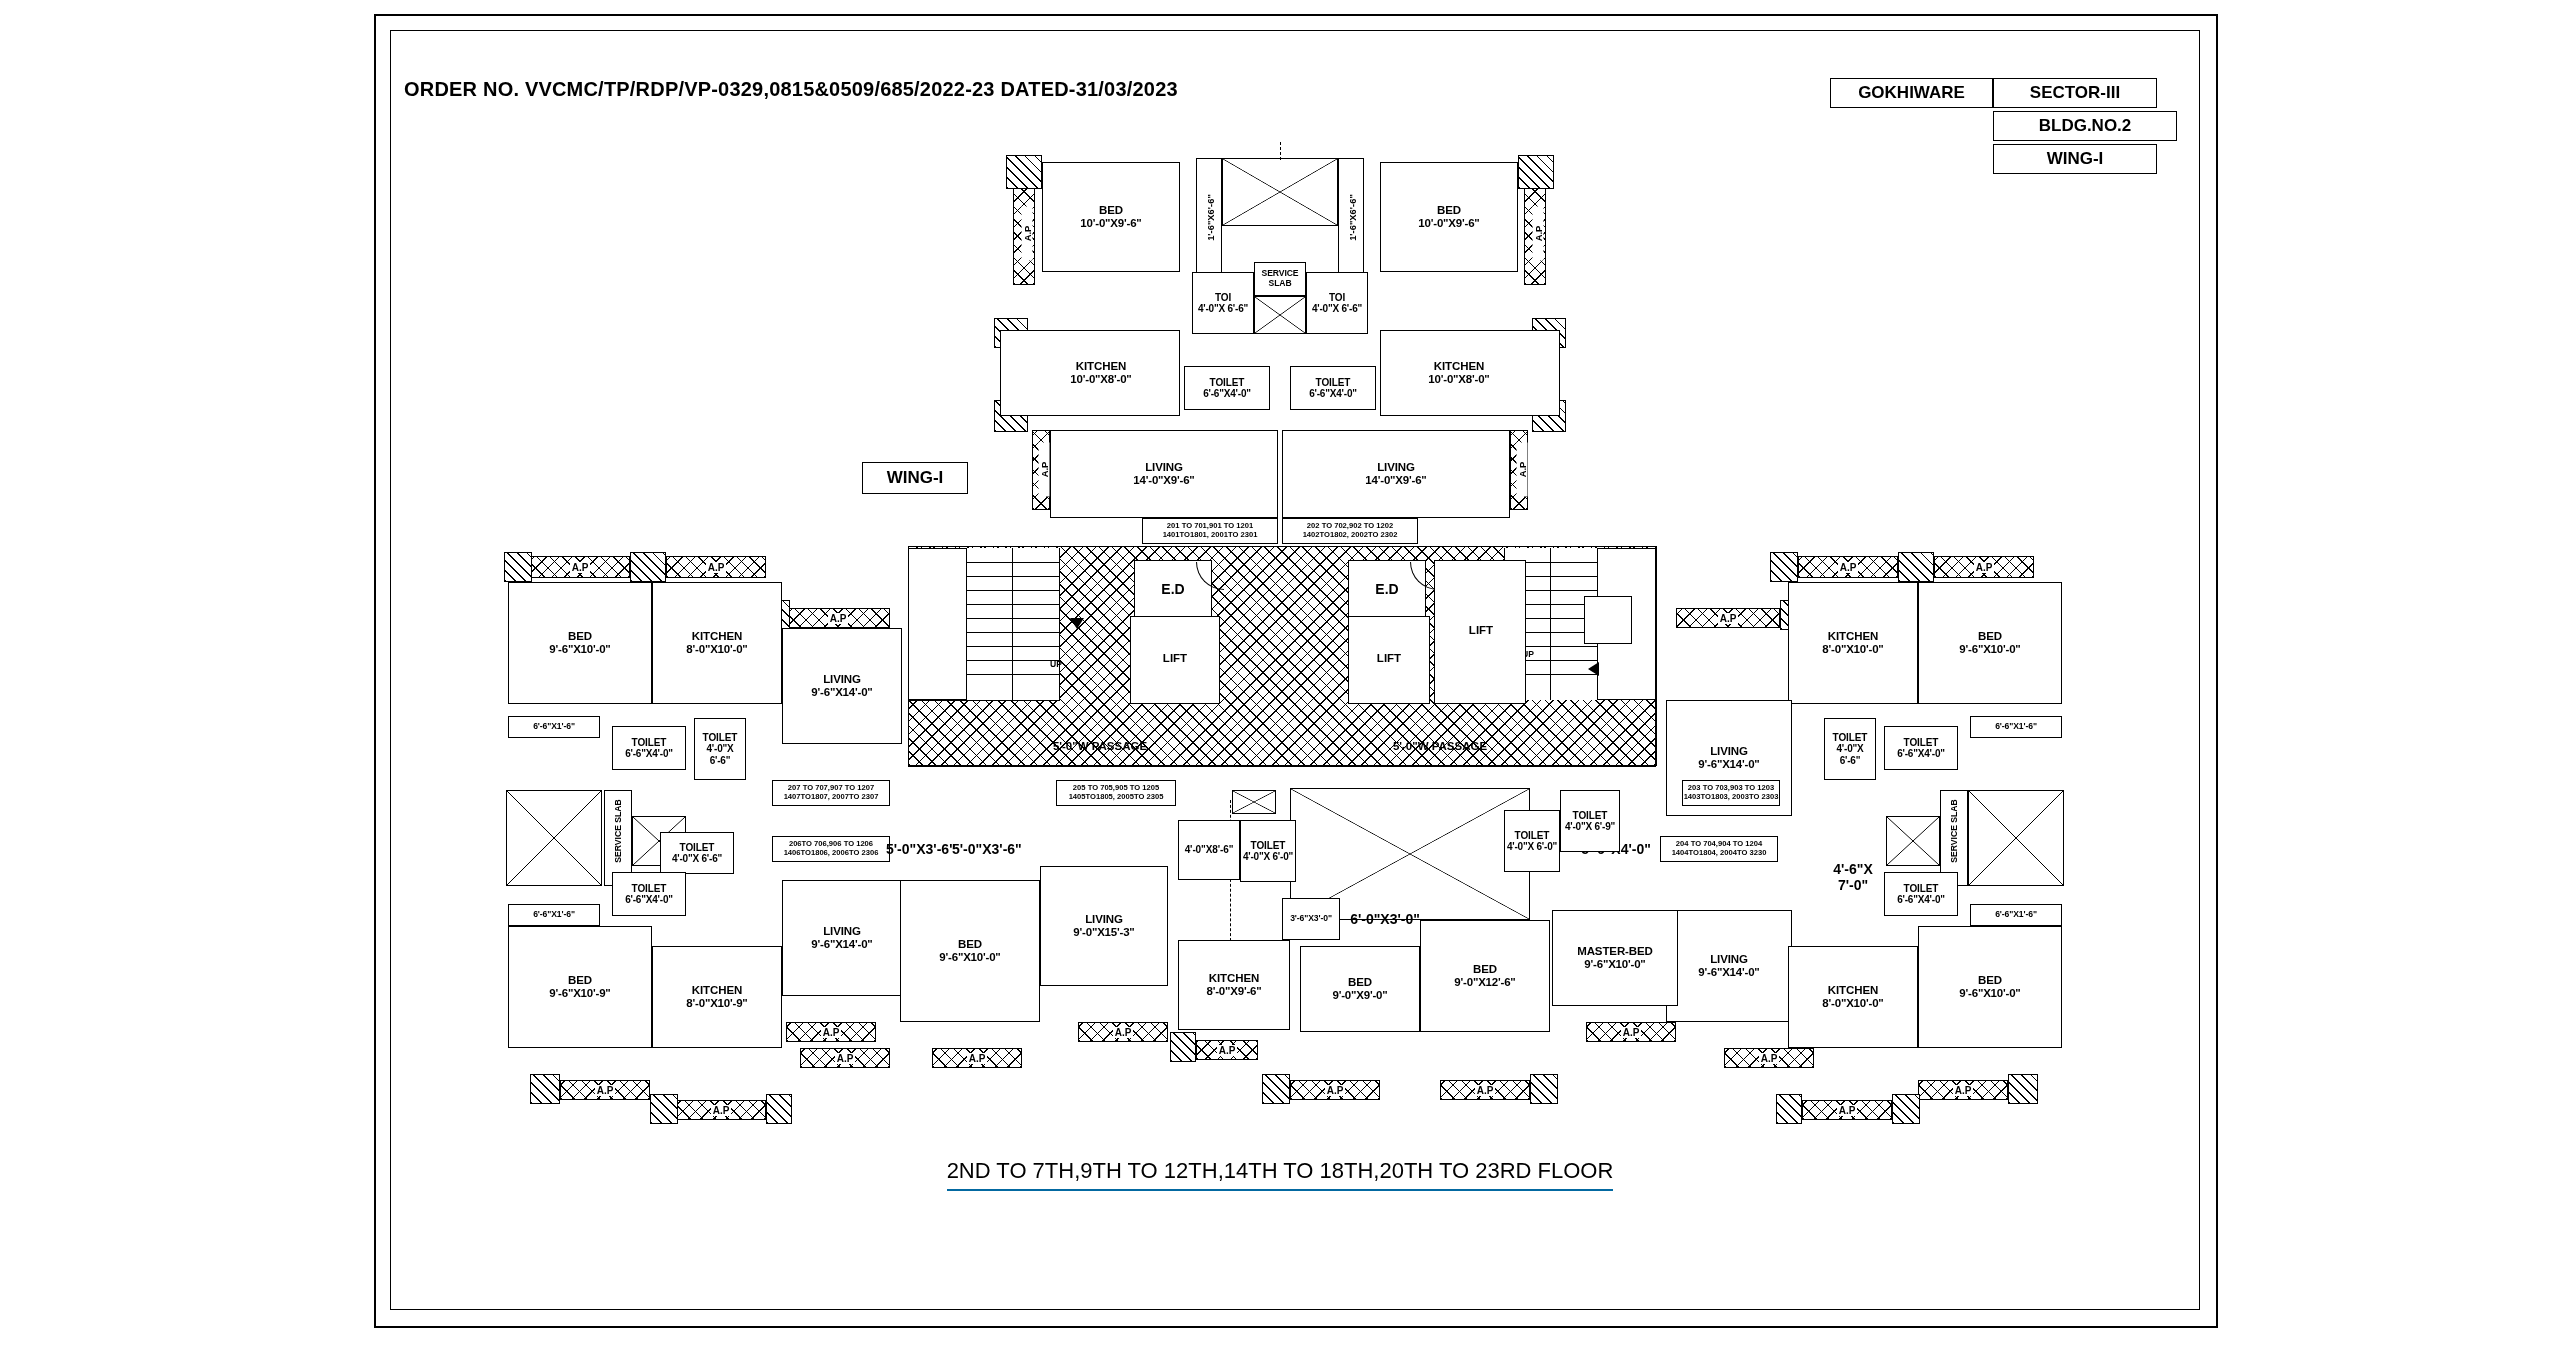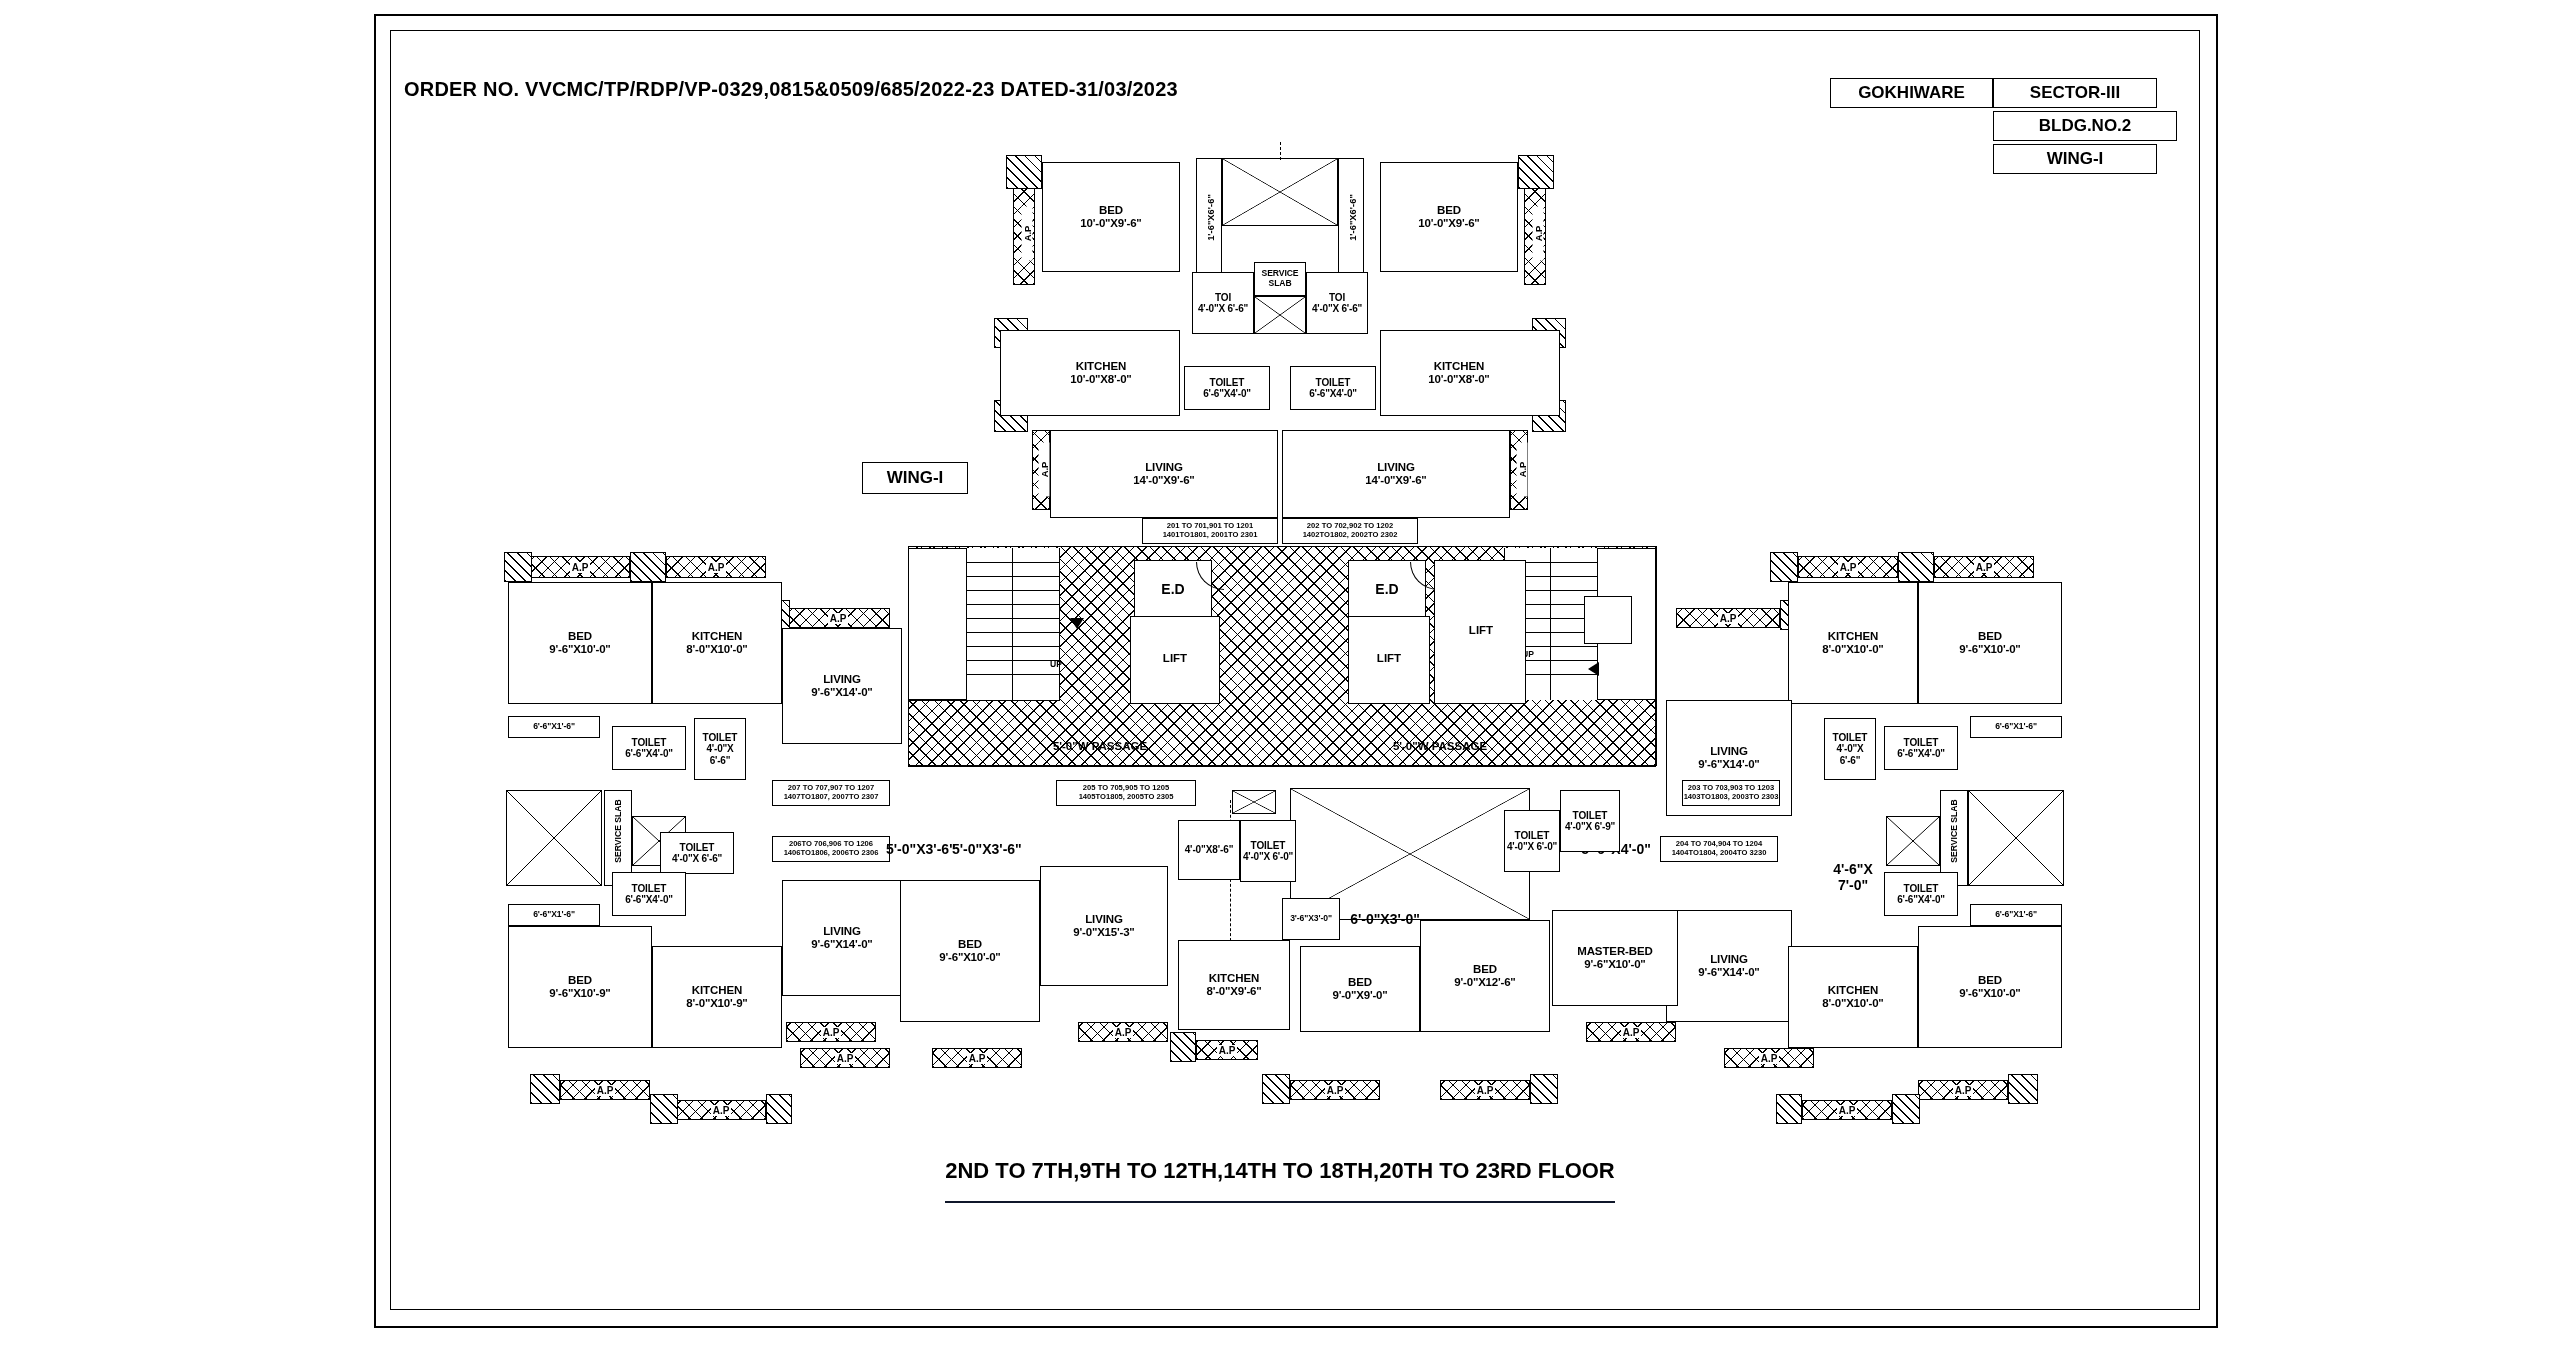--- a/index.html
+++ b/index.html
@@ -9,21 +9,21 @@
   .inner-frame{position:absolute;left:390px;top:30px;width:1808px;height:1278px;border:1px solid #000;}
   .title-row{position:absolute;left:404px;top:78px;width:1290px;height:36px;}
   .order-no{font-size:20px;font-weight:bold;letter-spacing:.2px;white-space:nowrap;}
   .box{position:absolute;border:1px solid #000;display:flex;align-items:center;justify-content:center;background:#fff;font-size:17px;font-weight:bold;box-sizing:border-box;}
   .bx-gokhiware{left:1830px;top:78px;width:163px;height:30px;}
   .bx-sector{left:1993px;top:78px;width:164px;height:30px;}
   .bx-bldg{left:1993px;top:111px;width:184px;height:30px;}
   .bx-wing{left:1993px;top:144px;width:164px;height:30px;}
   .wing-tag{position:absolute;left:862px;top:462px;width:104px;height:30px;border:1px solid #000;display:flex;align-items:center;justify-content:center;font-size:17px;font-weight:bold;background:#fff;}
   .footer{position:absolute;left:0;top:1158px;width:2560px;text-align:center;}
-  .footer span{font-size:22px;font-weight:bold;border-bottom:2px solid #0f172a;padding-bottom:18px;}
+  .footer span{font-size:22px;font-weight:normal;border-bottom:2px solid #0369a1;padding-bottom:6px;}
   
   .wall{position:absolute;box-sizing:border-box;border:1.6px solid #000;background:#fff;}
   .thin{position:absolute;box-sizing:border-box;border:1px solid #000;background:#fff;}
   .rm{position:absolute;box-sizing:border-box;border:1.3px solid #000;background:#fff;display:flex;flex-direction:column;align-items:center;justify-content:center;text-align:center;line-height:1.12;}
   .rm .n{font-size:11.5px;font-weight:bold;letter-spacing:-.1px;}
   .rm .d{font-size:11.5px;font-weight:bold;letter-spacing:-.2px;}
   .rm.sm .n,.rm.sm .d{font-size:10px;}
   .rm.xs .n,.rm.xs .d{font-size:8.6px;}
   .lbl{position:absolute;font-size:11.5px;font-weight:bold;text-align:center;line-height:1.12;}
   .lbl.s{font-size:14px;}
@@ -417,21 +417,21 @@
       <span>A.P</span>
     </div>
   <div class="hatch" style="left:2008px;top:1074px;width:30px;height:30px;"></div>
   <div class="hatch" style="left:1892px;top:1094px;width:28px;height:30px;"></div>
   <div class="hatch" style="left:1776px;top:1094px;width:26px;height:30px;"></div>
 
   <div class="rm" style="left:1040px;top:866px;width:128px;height:120px;">
     <div class="n">LIVING</div>
     <div class="d">9'-0"X15'-3"</div>
   </div>
-  <div class="flatcode" style="left:1056px;top:780px;width:140px;height:26px;">
+  <div class="flatcode" style="left:1056px;top:780px;width:120px;height:26px;">
     <div>205 TO 705,905 TO 1205</div>
     <div>1405TO1805, 2005TO 2305</div>
   </div>
 
   <div class="xbox" style="left:1290px;top:788px;width:240px;height:132px;"></div>
   <div class="xbox" style="left:1232px;top:790px;width:44px;height:24px;"></div>
   <div class="dash-v" style="left:1230px;top:800px;height:146px;"></div>
   <div class="dash-h" style="left:1180px;top:870px;width:60px;"></div>
 
   <div class="rm sm" style="left:1178px;top:820px;width:62px;height:60px;">

